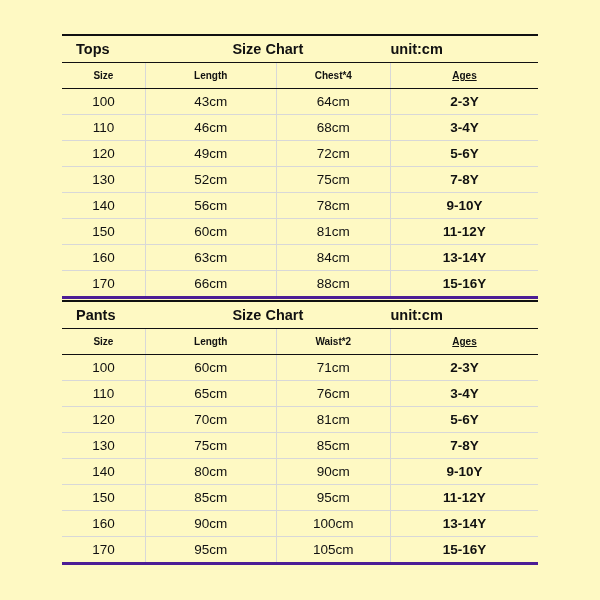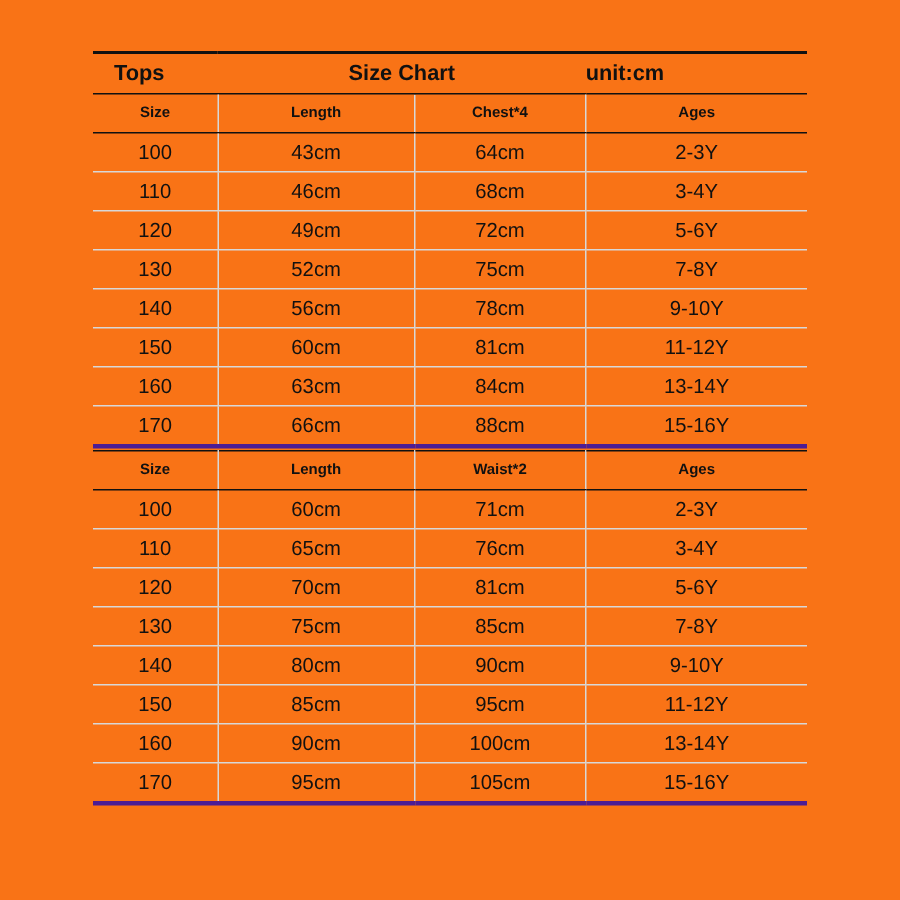--- a/index.html
+++ b/index.html
@@ -13,21 +13,21 @@
     font-family: "Liberation Sans", sans-serif;
     color: #111111;
     overflow: hidden;
   }
   .page {
     position: relative;
     width: 600px;
     height: 600px;
     box-sizing: border-box;
     padding: 34px 62px 0 62px;
-    background: #f97316;
+    background: #fef9c3;
   }
   table.chart {
     width: 100%;
     border-collapse: collapse;
     table-layout: fixed;
   }
   table.chart td {
     border: 1px solid #d8d8d8;
     text-align: center;
     vertical-align: middle;
@@ -61,23 +61,23 @@
   tr.header-row td {
     font-weight: bold;
     font-size: 10px;
     border-top: 1px solid #111111;
     border-bottom: 1px solid #111111;
     border-left: 1px solid #d8d8d8;
     border-right: 1px solid #d8d8d8;
     height: 25px;
   }
   tr.header-row td:first-child { border-left: none; }
-  tr.header-row td:last-child { border-right: none; }
+  tr.header-row td:last-child { border-right: none; text-decoration: underline; }
   tr.data-row td:first-child { border-left: none; }
-  tr.data-row td:last-child { border-right: none; }
+  tr.data-row td:last-child { border-right: none; font-weight: bold; }
   tr.data-row.last td {
     border-bottom: 3px solid #4c1d95;
   }
   .spacer {
     height: 1px;
   }
   col.c-size { width: 17.5%; }
   col.c-length { width: 27.5%; }
   col.c-chest { width: 24%; }
   col.c-ages { width: 31%; }
@@ -160,20 +160,25 @@
   <div class="spacer"></div>
 
   <table class="chart">
     <colgroup>
       <col class="c-size">
         <col class="c-length">
         <col class="c-chest">
         <col class="c-ages">
     </colgroup>
     <tbody>
+      <tr class="title-row">
+        <td class="t-left">Pants</td>
+        <td class="t-center" colspan="2">Size Chart</td>
+        <td class="t-right">unit:cm</td>
+      </tr>
       <tr class="header-row">
         <td>Size</td>
         <td>Length</td>
         <td>Waist*2</td>
         <td>Ages</td>
       </tr>
       <tr class="data-row">
         <td>100</td>
         <td>60cm</td>
         <td>71cm</td>

